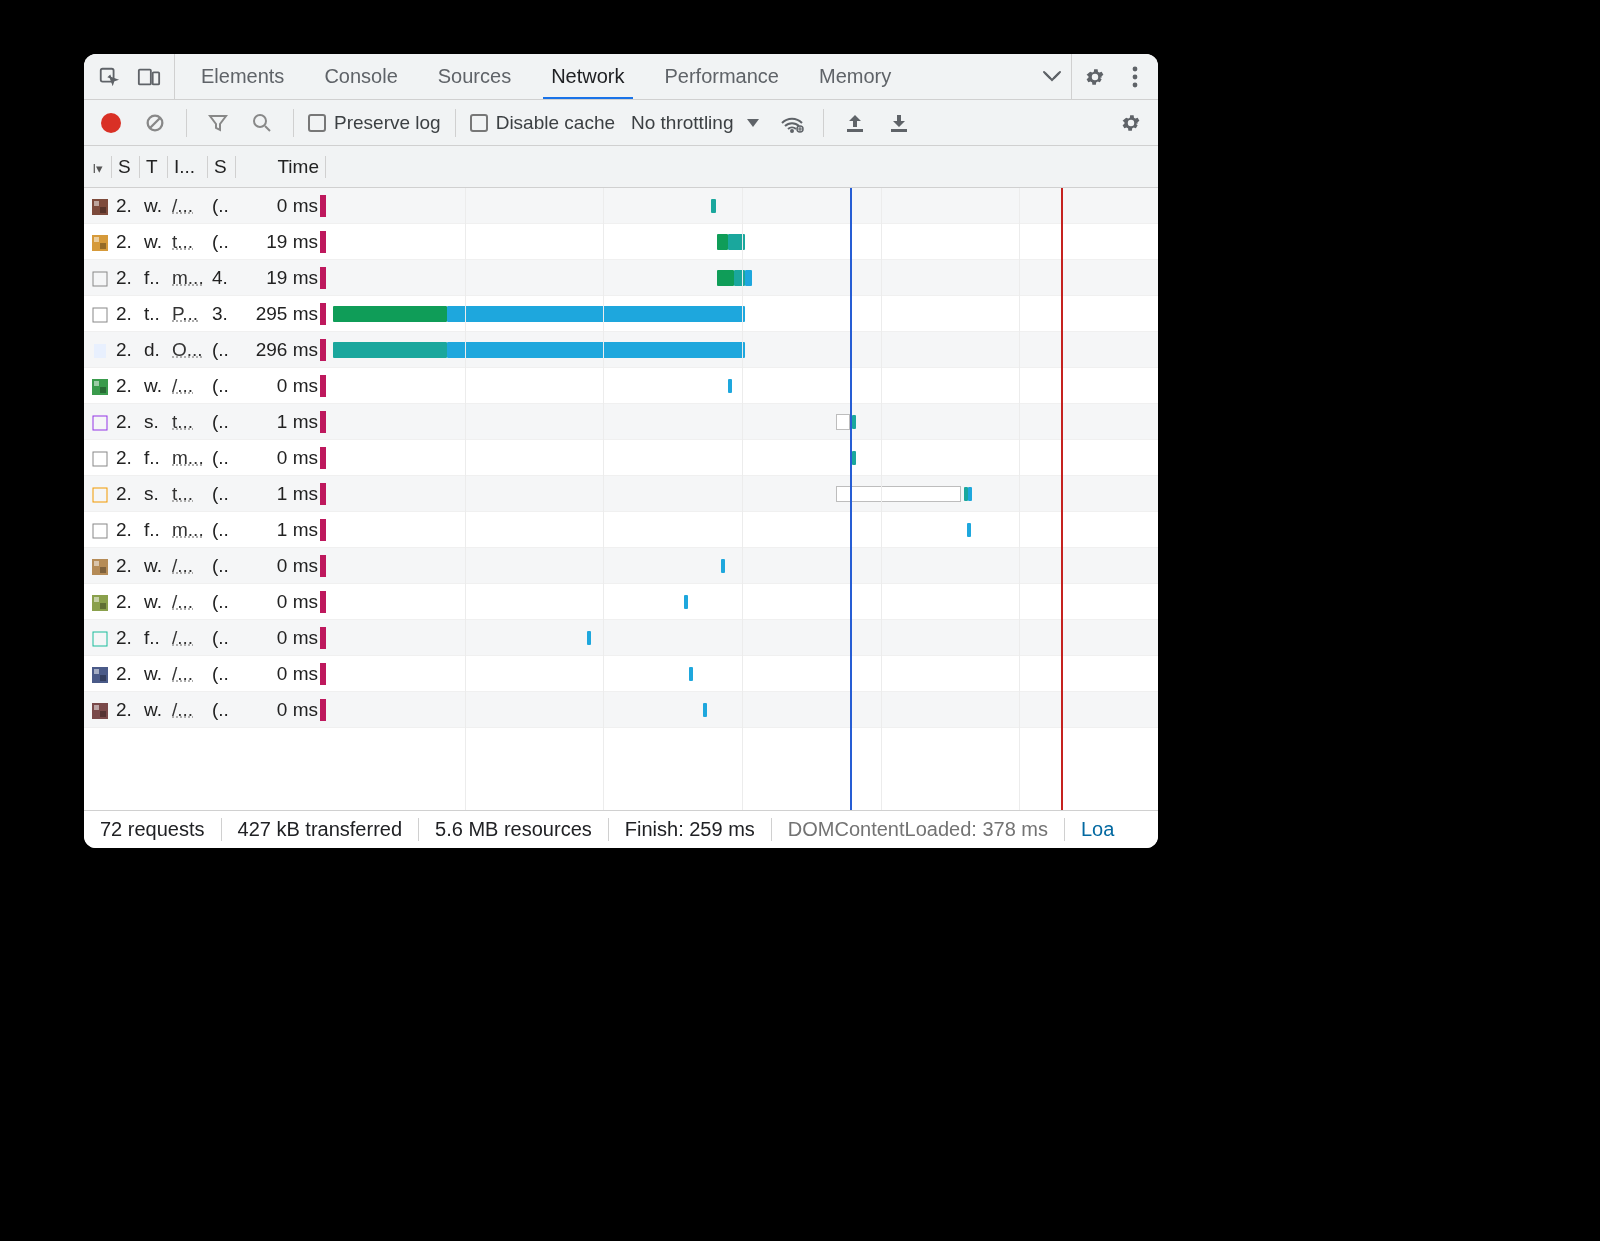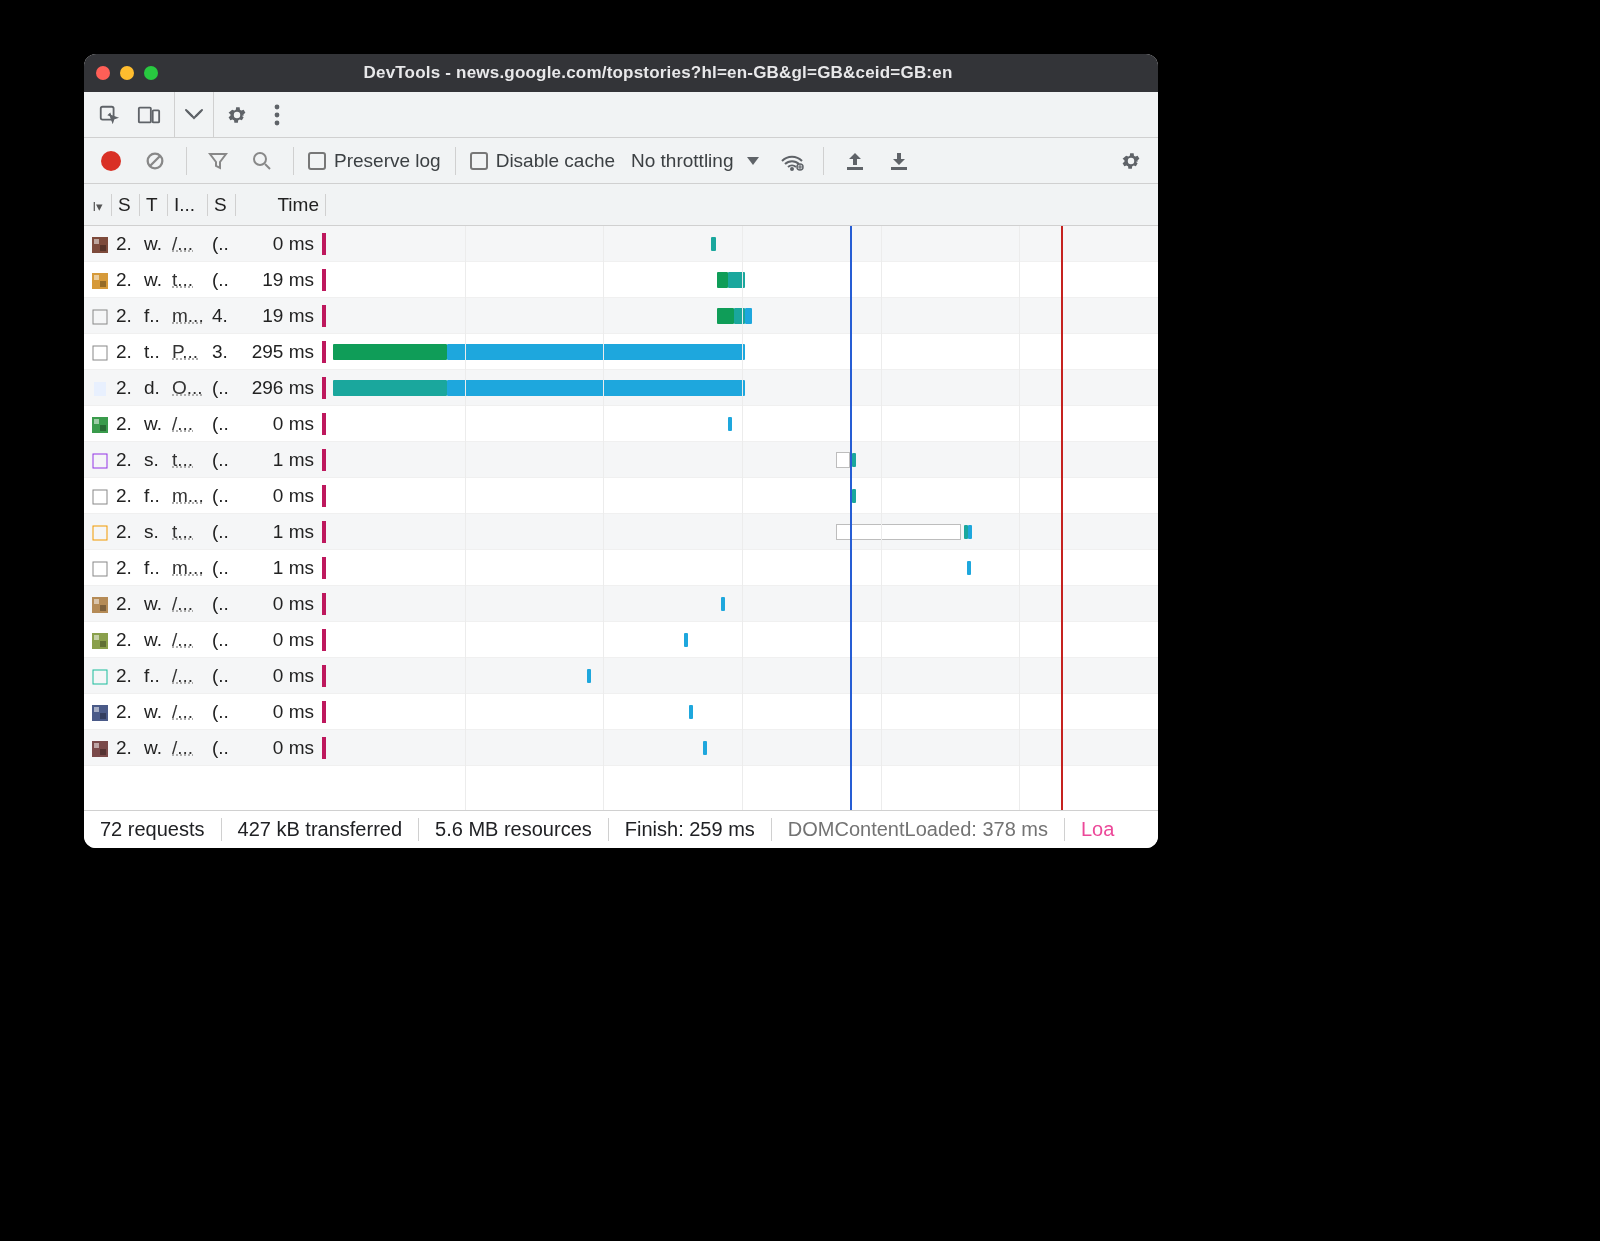--- a/index.html
+++ b/index.html
@@ -81,21 +81,21 @@
   .grid { flex:1; display:flex; flex-direction:column; min-height:0; }
   .row, .hdr { display:flex; align-items:center; height:36px; }
   .hdr { background:#f1f3f4; border-bottom:1px solid #d0d0d0; font-size:19px; height:42px; }
   .hdr .c { border-right:1px solid #d0d0d0; padding:0 6px; white-space:nowrap; overflow:hidden; text-overflow:ellipsis;}
   .c { flex:0 0 auto; }
   .c1{width:28px;text-align:center}
   .c2{width:28px}
   .c3{width:28px}
   .c4{width:40px;overflow:hidden}
   .c5{width:28px}
-  .c6{width:90px;text-align:right;padding-right:8px;border-right:4px solid #be185d}
+  .c6{width:90px;text-align:right;padding-right:2px;border-right:6px solid #be185d}
   .c7{flex:1;position:relative;padding:0}
   .row { border-bottom:1px solid #f0f0f0; font-size:19px; color:#222; }
   .rows { flex:1; overflow:hidden; position:relative; }
   .row:nth-child(even){background:#f5f6f7}
   .row .c1,.row .c2,.row .c3,.row .c4,.row .c5{padding-left:4px}
   .row .c4 a{ color:#333; text-decoration:underline dotted #aaa; }
   .ico { width:16px;height:16px;display:inline-block;vertical-align:middle; }
   
   .wf { position:absolute; inset:0; }
   .gridlines { position:absolute; inset:0; }
@@ -107,53 +107,53 @@
   .bar-conn{background:#0f9d58}
   .bar-ttfb{background:#1aa79d}
   .bar-queue{position:absolute;height:10px;border:1px solid #bdbdbd;background:#fff}
   
   .status {
     flex:0 0 auto; height:38px; border-top:1px solid #d0d0d0; background:#fff;
     display:flex; align-items:center; font-size:20px; color:#202124; overflow:hidden;
   }
   .status span{ padding:0 16px; border-right:1px solid #d0d0d0; white-space:nowrap;}
   .status .dcl{color:#737373}
-  .status .ld{color:#ec4899}
+  .status .ld{color:#0369a1}
   .triangle-sort{ font-size:13px; color:#555; }
   svg.icon{display:block}
 </style>
 </head>
 <body>
 
 <div class="window">
 
-  <div class="titlebar">
-    <div class="traffic">
-      <div class="t r"></div>
-      <div class="t y"></div>
-      <div class="t g"></div>
-    </div>
-    <div class="title">DevTools - news.google.com/topstories?hl=en-GB&amp;gl=GB&amp;ceid=GB:en</div>
-  </div>
 
   <div class="tabs">
     <div class="tabs-left">
       <div class="iconbtn">
         <svg class="icon" width="22" height="22" viewBox="0 0 24 24" fill="none" stroke="#5f6368" stroke-width="2">
             <rect x="3" y="3" width="14" height="14" rx="2"></rect>
             <path d="M12 12 l8 3 -3 1 -1 3 -3-8z" fill="#5f6368"></path>
           </svg>
       </div>
       <div class="iconbtn">
         <svg class="icon" width="24" height="22" viewBox="0 0 26 22" fill="none" stroke="#5f6368" stroke-width="2">
             <rect x="2" y="3" width="13" height="16" rx="1"></rect>
             <rect x="17" y="6" width="7" height="13" rx="1"></rect>
           </svg>
       </div>
     </div>
+    <div class="tablist" id="tablist">
+        <div class="tab">Elements</div>
+        <div class="tab">Console</div>
+        <div class="tab">Sources</div>
+        <div class="tab active">Network</div>
+        <div class="tab">Performance</div>
+        <div class="tab">Memory</div>
+      </div>
     <div class="iconbtn">
       <svg class="icon" width="20" height="20" viewBox="0 0 20 20" fill="none" stroke="#5f6368" stroke-width="2">
           <path d="M3 6 l7 7 7-7"></path>
           <path d="M6 3 l4 4 4-4" opacity=".0"></path>
           <path d="M2 5 l6 6M18 5l-6 6" stroke-linecap="round"></path>
         </svg>
     </div>
     <div class="tabs-right">
       <div class="iconbtn">
         <svg class="icon" width="22" height="22" viewBox="0 0 24 24" fill="#5f6368">

